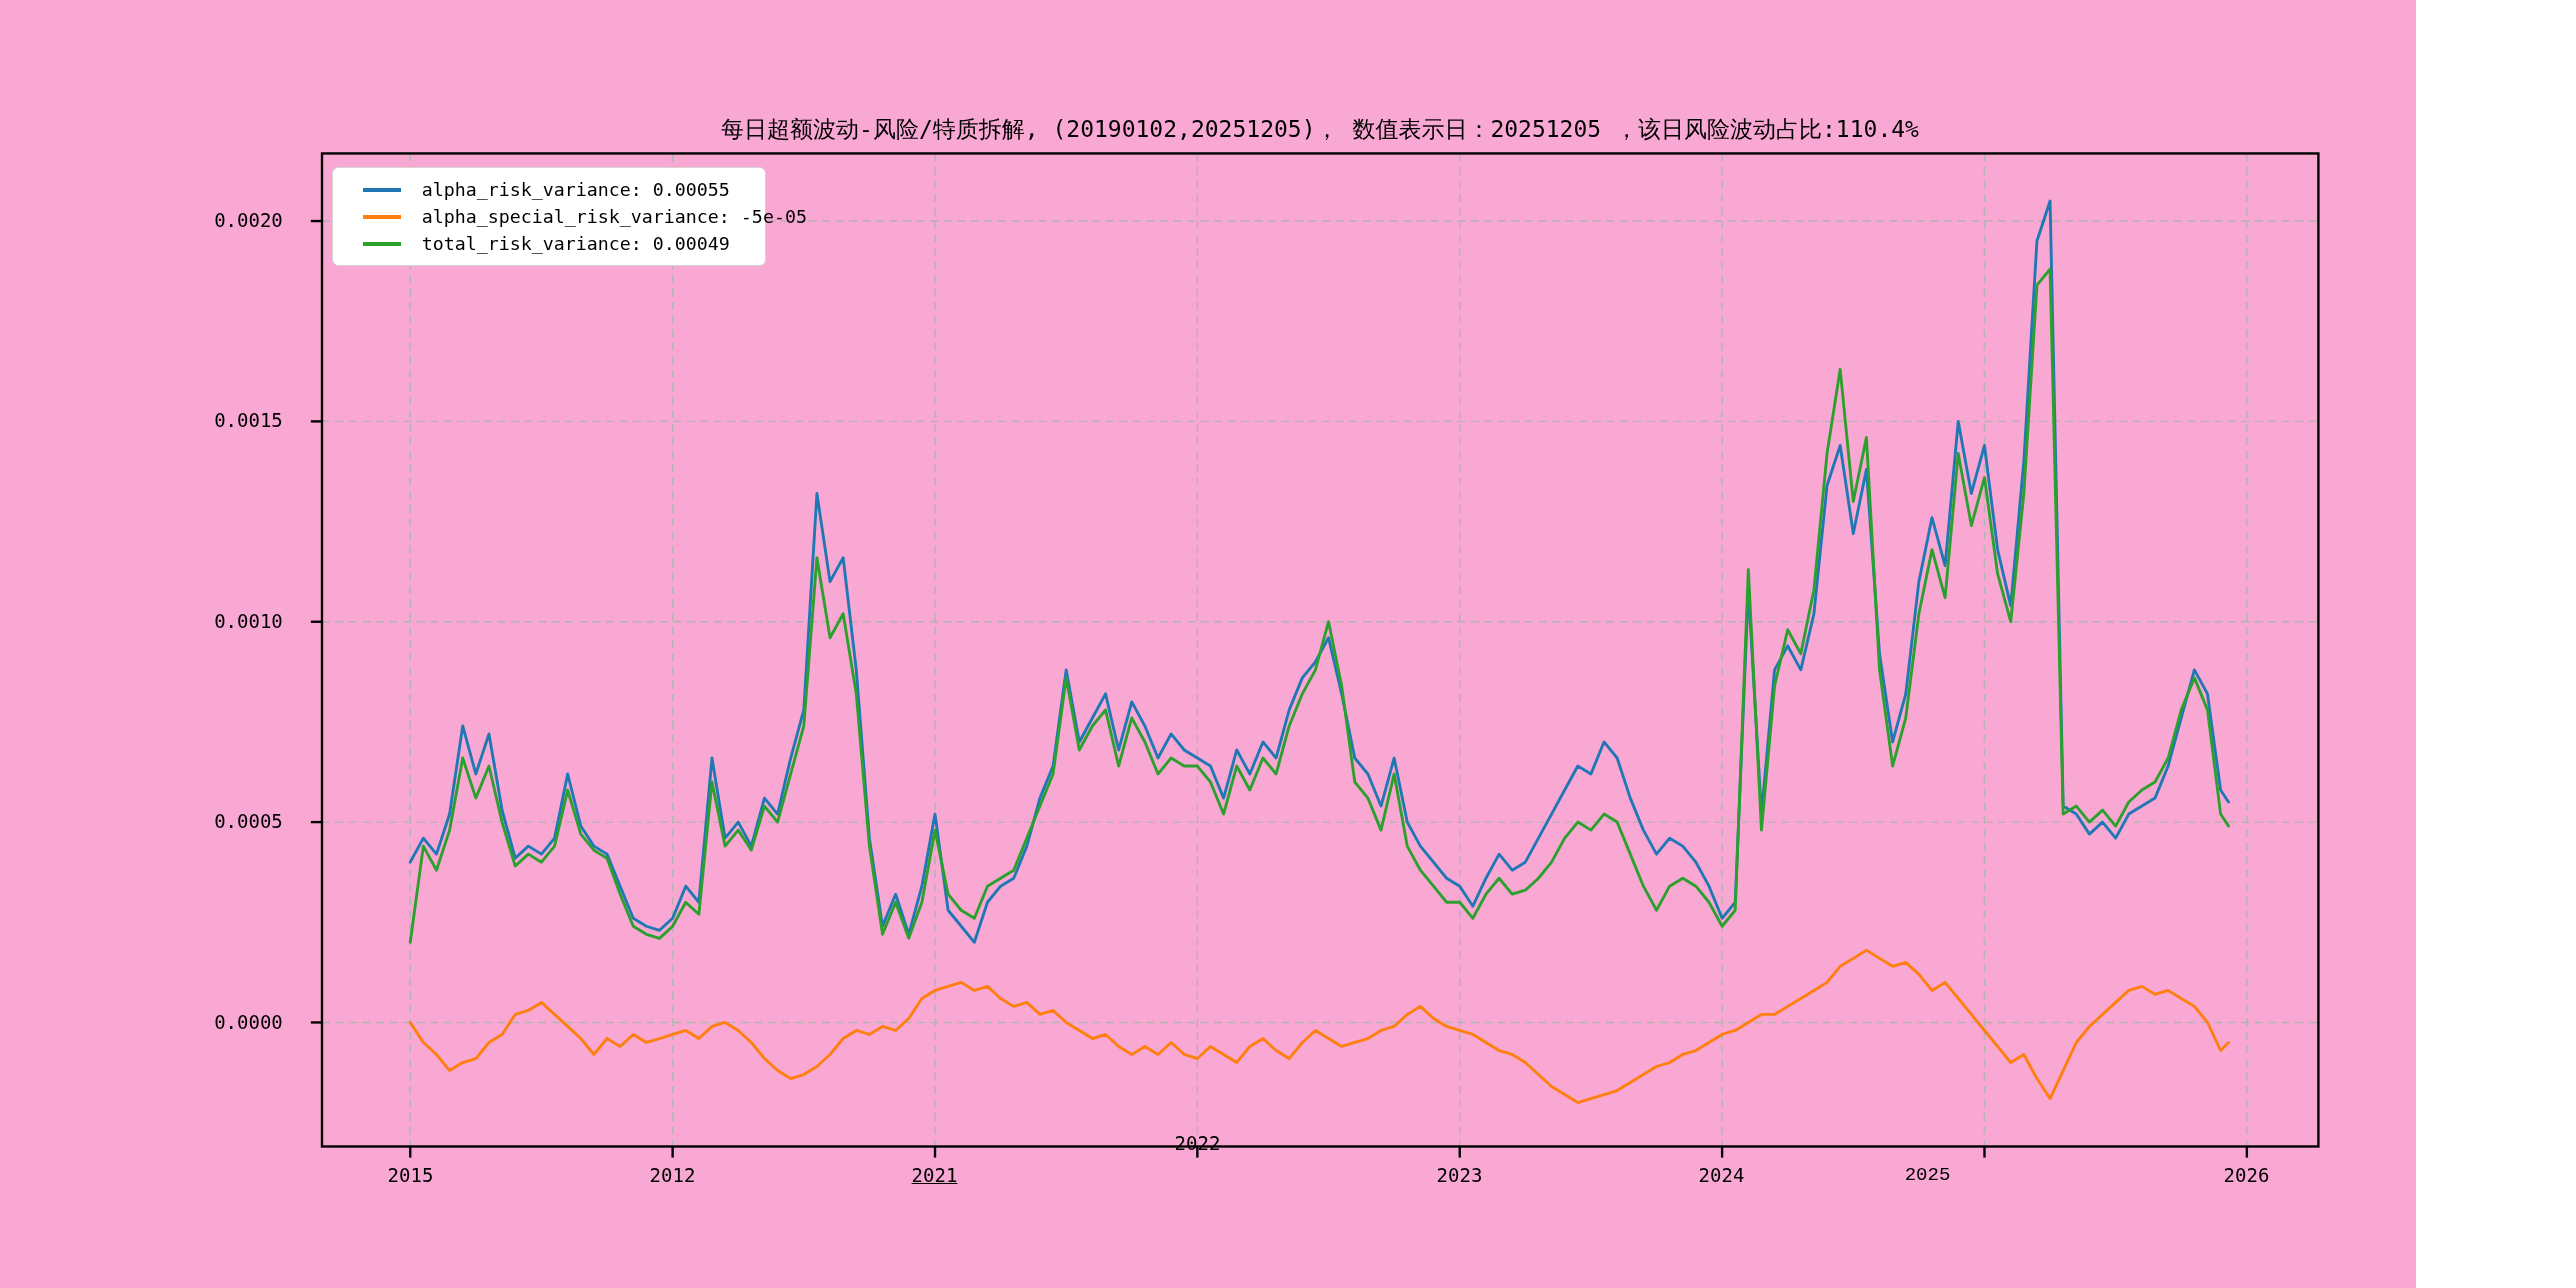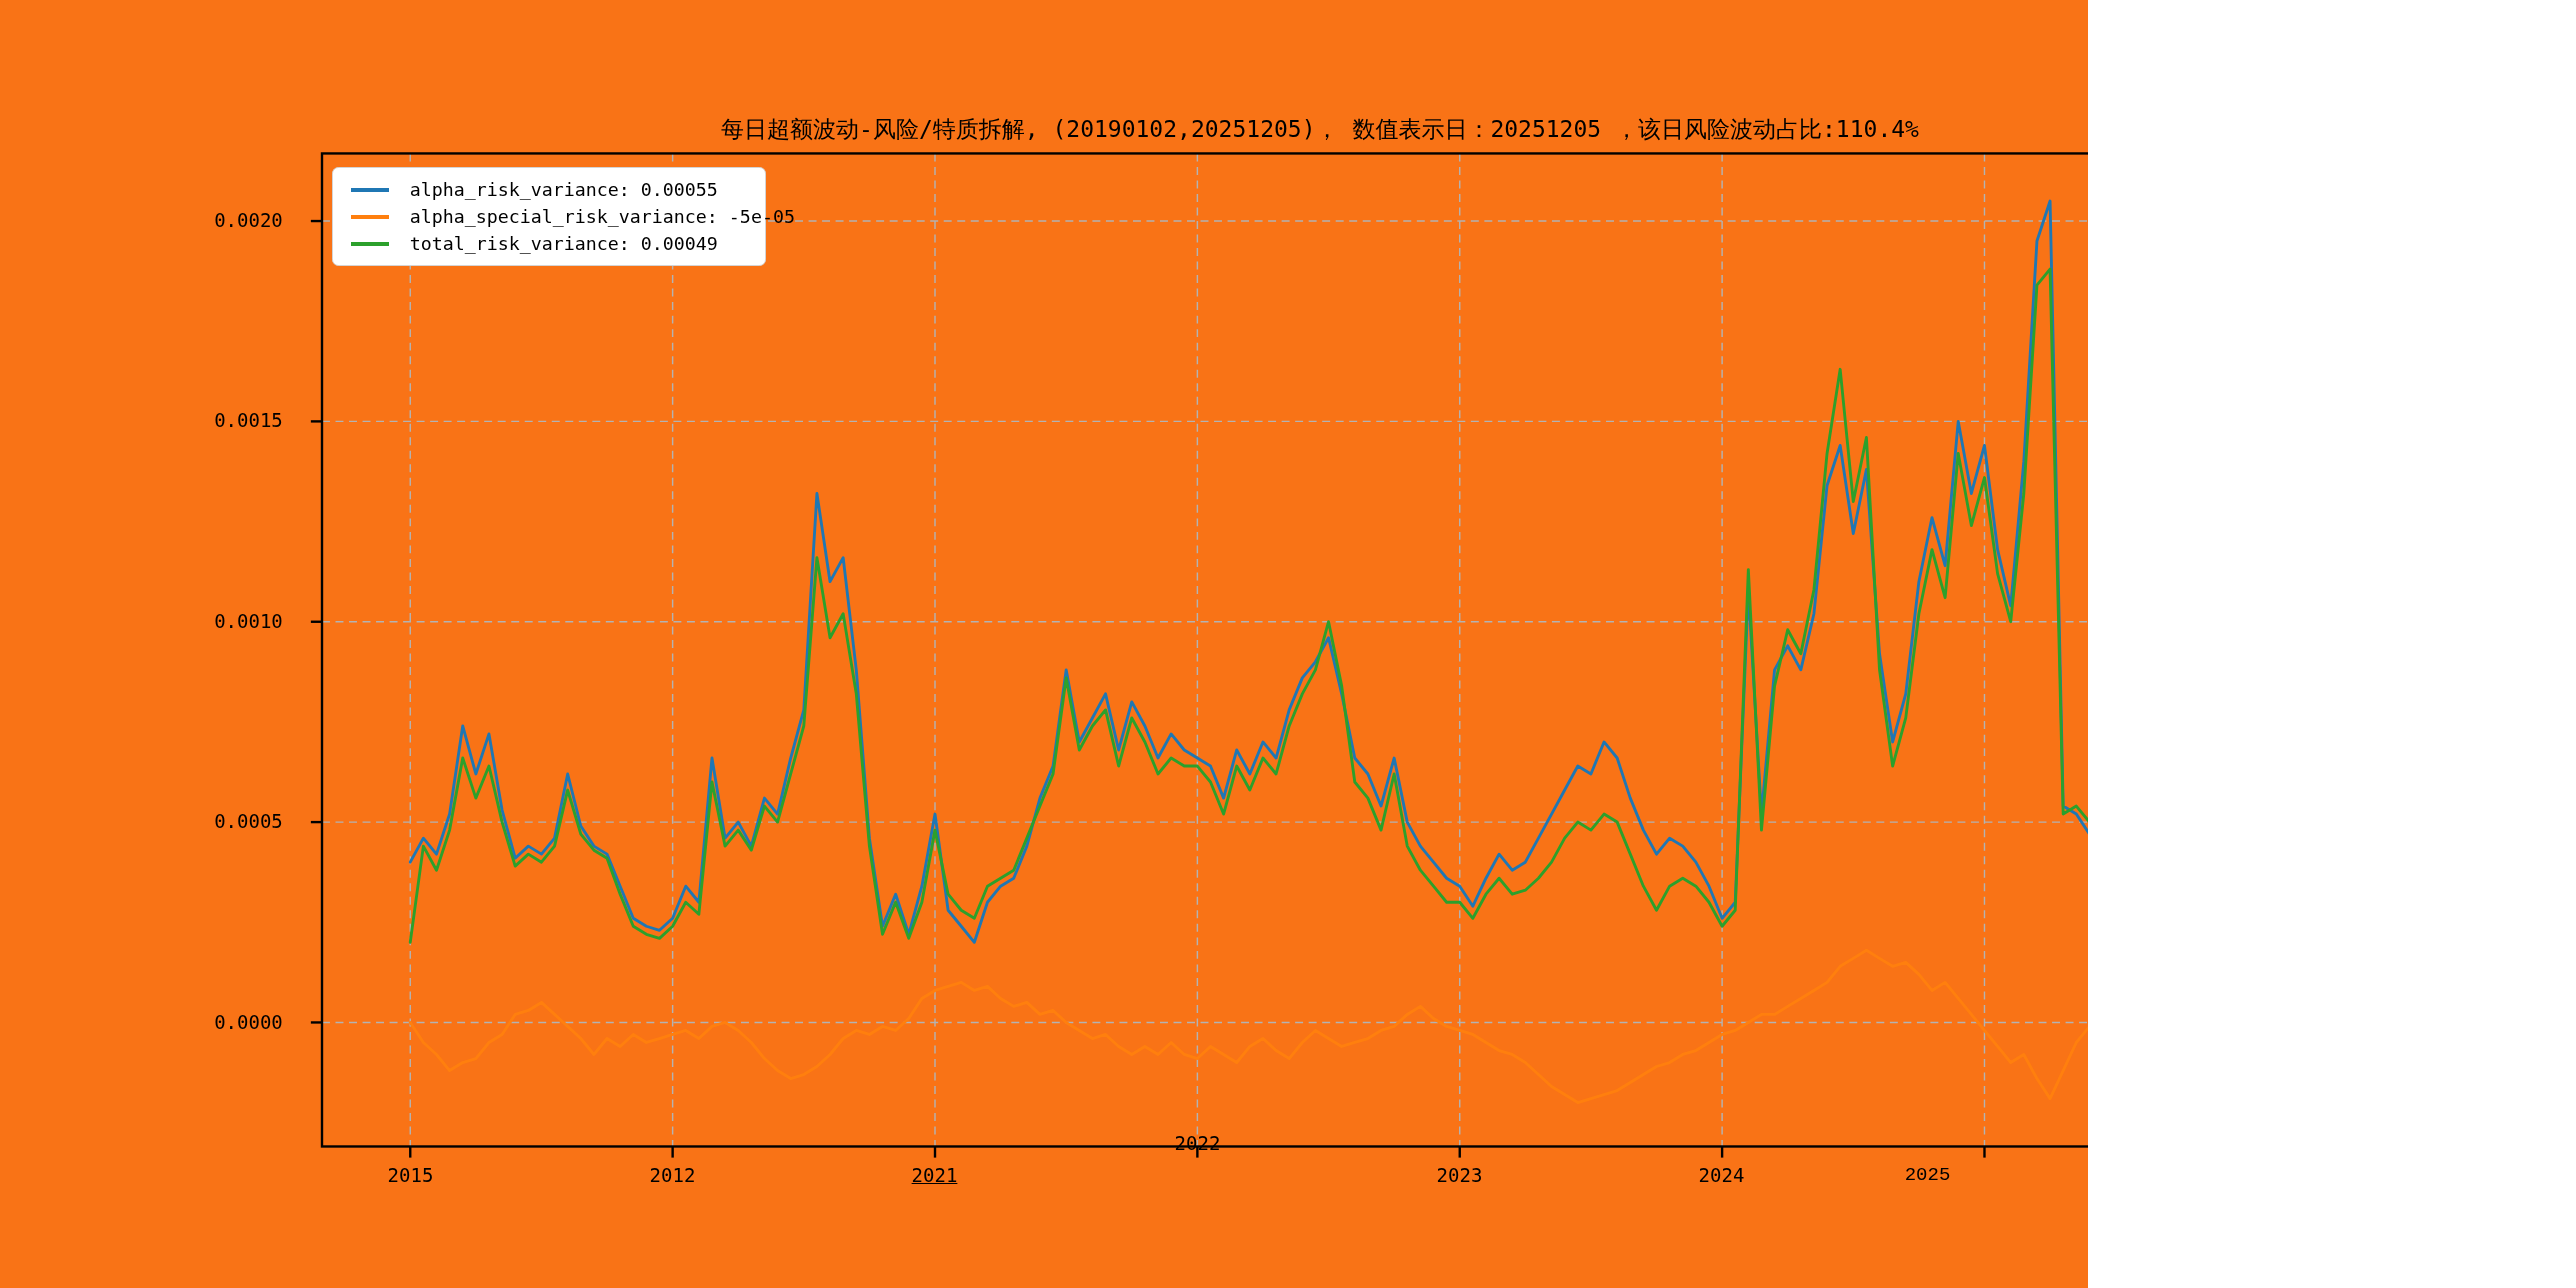--- a/index.html
+++ b/index.html
@@ -1,24 +1,24 @@
 <!DOCTYPE html>
 <html style="font-size:12.7px"><head>
 <meta charset="utf-8">
 <style>
   html,body{margin:0;padding:0;background:#ffffff;}
-  #figure{position:relative;width:2088px;height:1288px;background:#f97316;overflow:hidden;
+  #figure{position:relative;width:2416px;height:1288px;background:#f9a8d4;overflow:hidden;
           font-family:"DejaVu Sans Mono","Liberation Mono",monospace;}
   #chart-title{position:absolute;top:114px;left:1320px;transform:translateX(-50%);
                white-space:nowrap;font-size:23px;color:#000;
                font-family:"DejaVu Sans Mono","DejaVu Sans","Liberation Sans",monospace,sans-serif;}
   #plot-svg{position:absolute;left:0;top:0;}
   #legend{position:absolute;left:332px;top:167px;width:434px;box-sizing:border-box;
           background:#ffffff;border:1.6px solid #d4d4d4;border-radius:6.4px;
-          padding:8px 11px 8px 7px;display:flex;flex-direction:column;justify-content:space-between;height:99px;}
+          padding:8px 11px 8px 19px;display:flex;flex-direction:column;justify-content:space-between;height:99px;}
   .legend-row{display:flex;align-items:center;height:27px;}
   .legend-swatch{display:inline-block;width:38px;height:4px;margin-left:11px;margin-right:20.7px;flex:0 0 38px;}
   .legend-label{font-size:18.3px;color:#000;white-space:nowrap;}
   .tick-label{position:absolute;font-size:19px;color:#000;white-space:nowrap;}
   .y-tick-label{text-align:center;width:111px;}
   .x-tick-label{text-align:center;width:95px;}
 </style>
 </head>
 <body>
 

